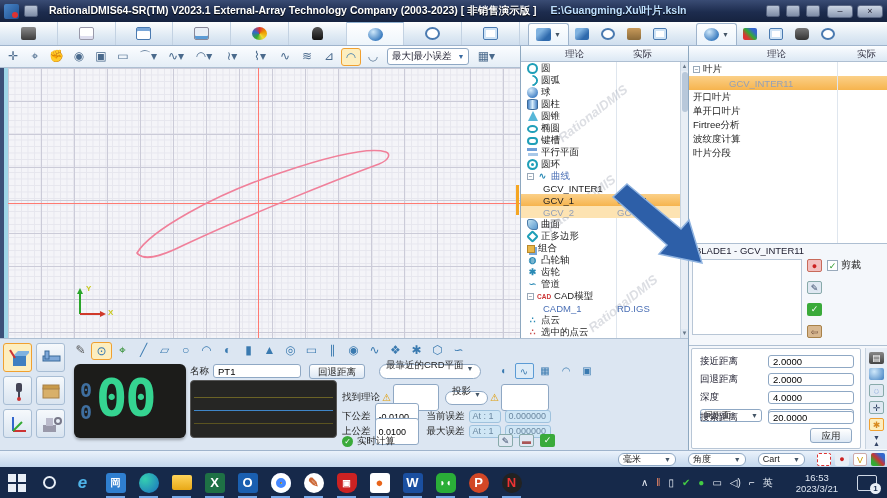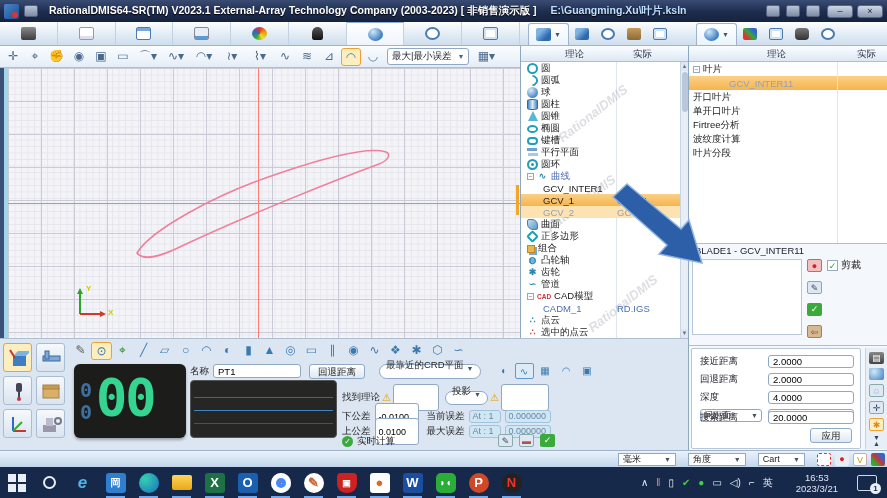--- a/index.html
+++ b/index.html
@@ -152,21 +152,21 @@
   .fieldrow{position:absolute;display:flex;align-items:center;font-size:9.5px;}
   .f-inp{height:27px;border:1px solid #8fa8c4;border-radius:3px;background:#fff;font-size:9px;padding:0 3px;font-family:"Liberation Sans",sans-serif;}
   .f-dis{height:13px;border:1px solid #9fc2dd;border-radius:3px;background:#cfe6f5;color:#6a87a0;font-size:9px;line-height:11px;padding:0 3px;}
   .warn{color:#e0a010;font-size:10px;margin:0 2px;}
   .grncheck{width:11px;height:11px;border-radius:50%;background:#3aaa3a;color:#fff;font-size:8px;line-height:11px;text-align:center;margin-right:4px;}
   .frow-icons{position:absolute;left:495px;top:95px;display:flex;}
   .frow-icons .chipicon{margin:0 3px;}
 
   
   .statusbar{position:absolute;left:0;top:450px;width:887px;height:17px;background:linear-gradient(#eaf2fb,#c2d6ec);border-top:1px solid #9fb4cc;display:flex;align-items:center;}
-  .sb-dd{width:64px;height:13px;border:1px solid #8fa8c4;border-radius:0;background:#fff;display:flex;align-items:center;font-size:9px;padding:0 4px;margin-left:12px;}
+  .sb-dd{width:64px;height:13px;border:1px solid #8fa8c4;border-radius:6px;background:#fff;display:flex;align-items:center;font-size:9px;padding:0 4px;margin-left:12px;}
   .sb-dd .caret{margin-left:auto;}
   .sb-icons{display:flex;margin-left:10px;}
   .sbi{width:14px;height:13px;border-radius:2px;margin:0 2px;font-size:9px;line-height:12px;text-align:center;}
 
   
   .taskbar{position:absolute;left:0;top:467px;width:887px;height:31px;background:#16294a;display:flex;align-items:center;color:#dfe7f2;}
   .tk{width:33px;height:31px;display:flex;align-items:center;justify-content:center;position:relative;}
   .tk.open:after{content:"";position:absolute;bottom:0;left:7px;right:7px;height:2px;background:#76a9e8;}
   .tkicon{width:20px;height:20px;border-radius:3px;display:flex;align-items:center;justify-content:center;font-weight:bold;font-size:13px;}
   .win{display:grid;grid-template-columns:8px 8px;grid-gap:2px;}

